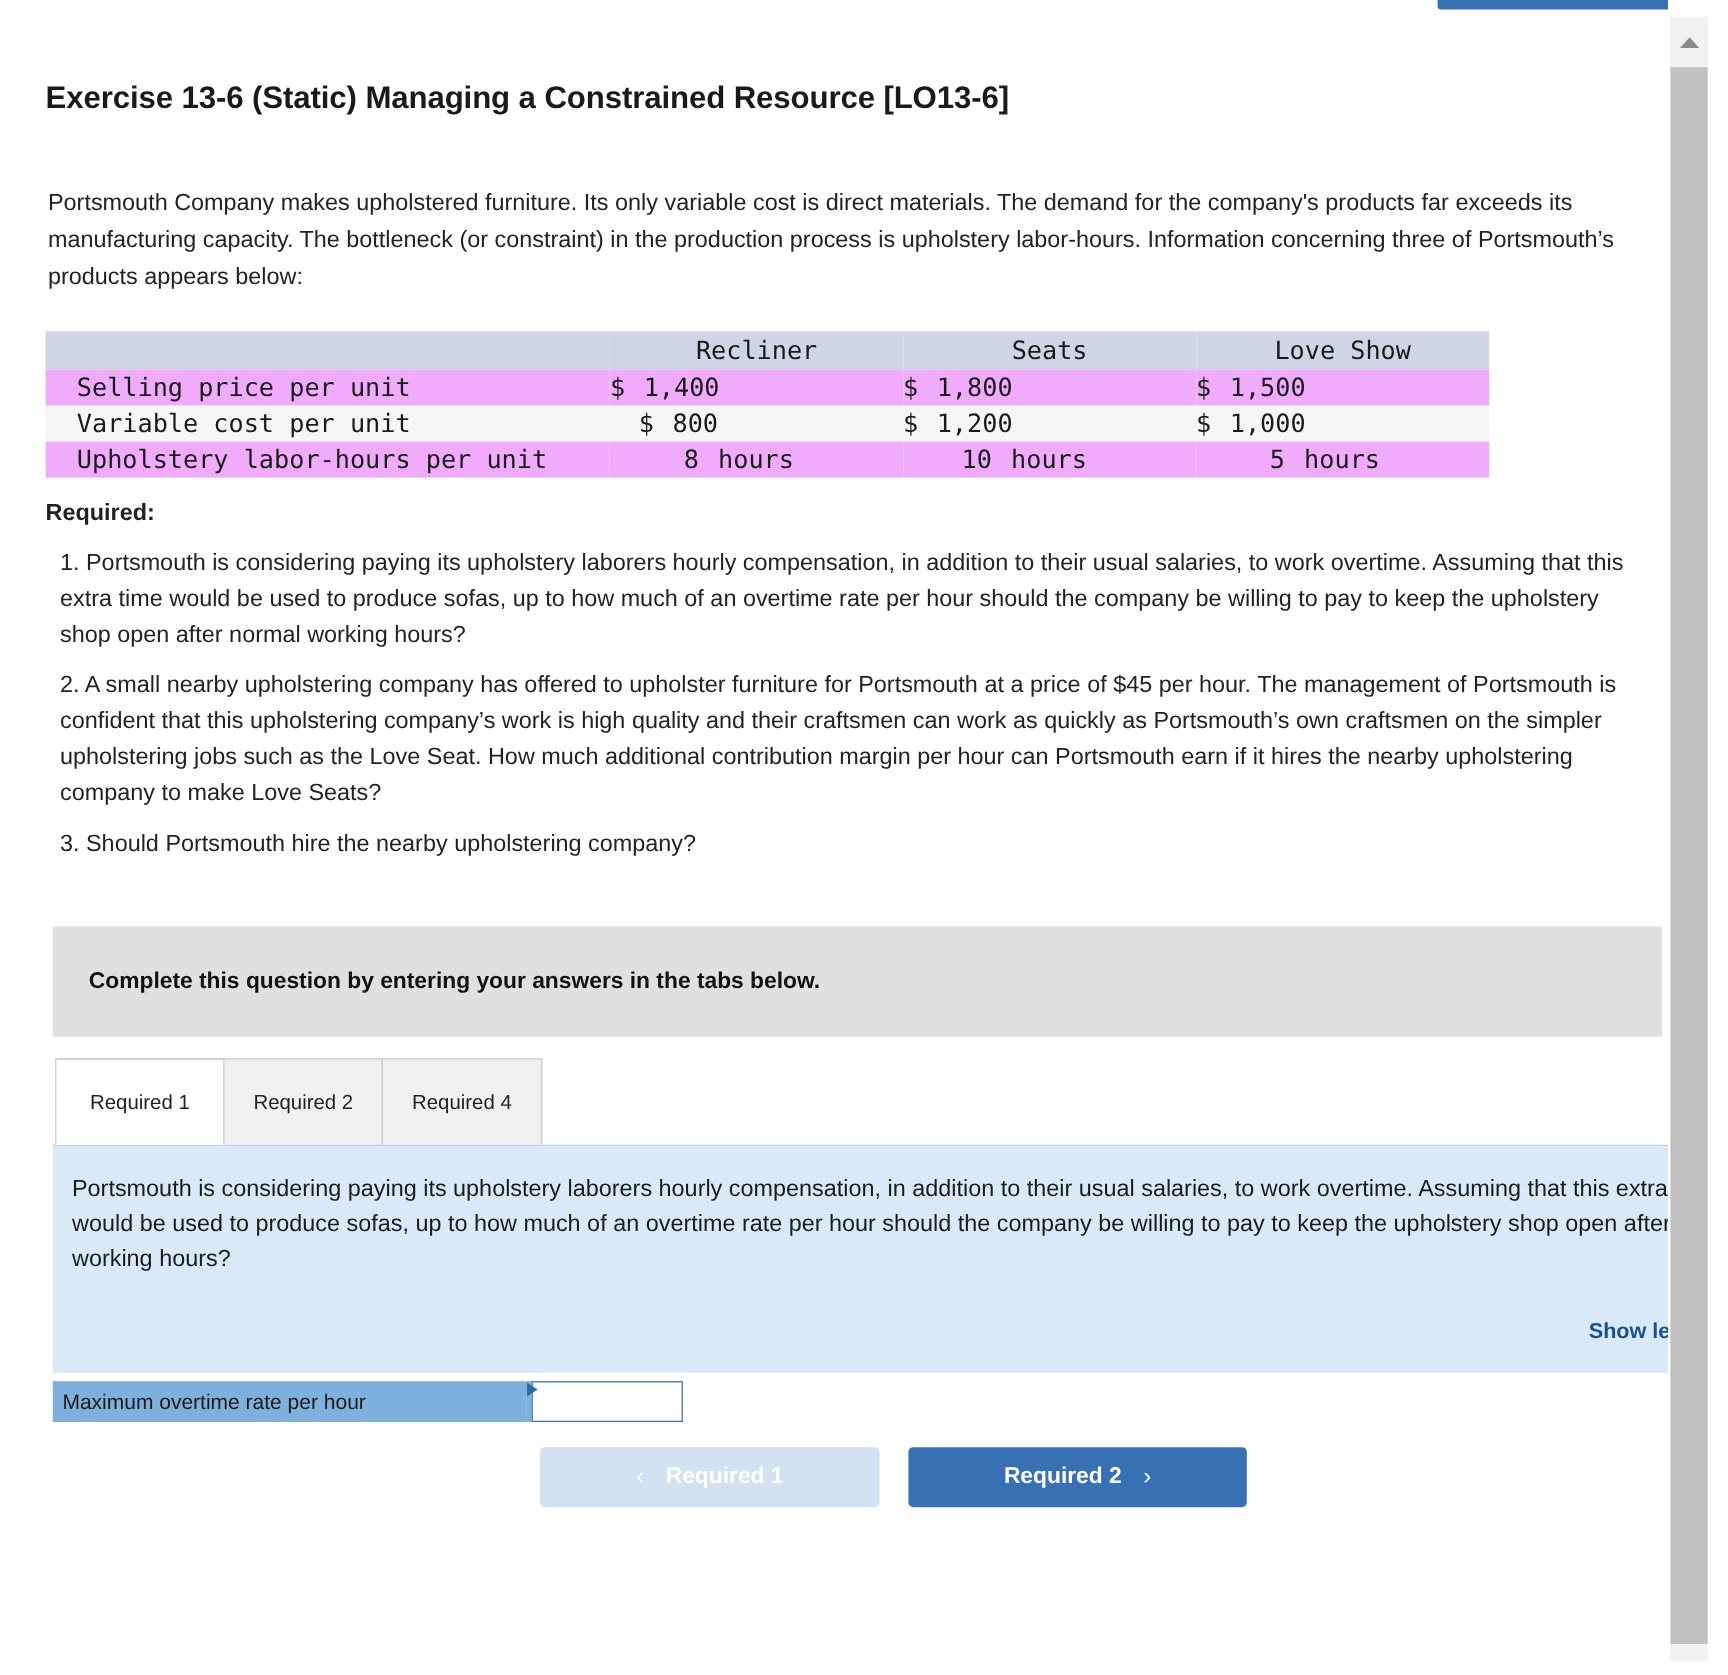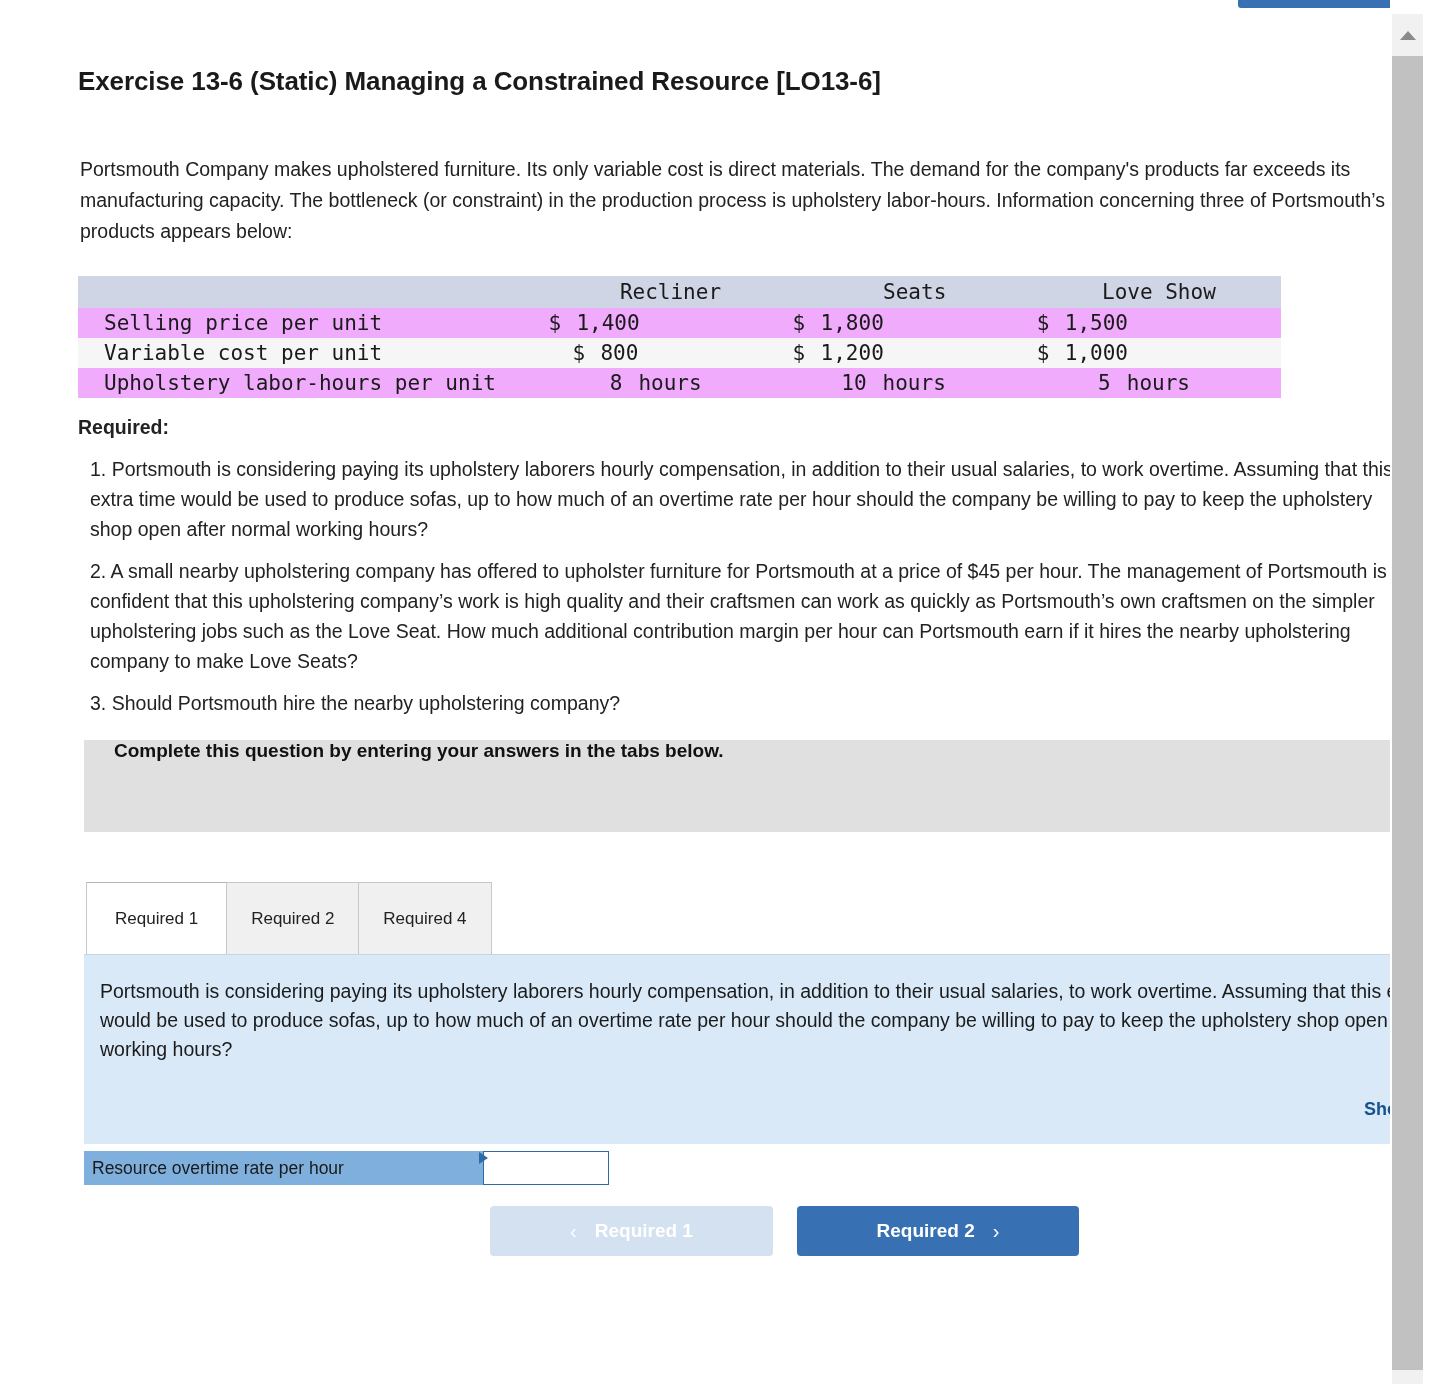--- a/index.html
+++ b/index.html
@@ -15,21 +15,20 @@
   }
 
   
   #viewport {
     position: absolute;
     left: 0; top: 0;
     width: 1390px;
     height: 1396px;
     overflow: hidden;
     background: #ffffff;
-    padding-left: 40px;
   }
 
   #content {
     position: relative;
     width: 1420px;   
     padding: 0;
   }
 
   
   #top-partial-button {
@@ -107,26 +106,26 @@
     font-size: 19.5px;
     line-height: 30px;
     color: #222222;
   }
   #required-label { font-weight: bold; display: block; }
   #required-block p { margin: 12px; }
 
   
   #instruction-banner {
     position: absolute;
-    left: 44px; top: 740px;
+    left: 44px; top: 772px;
     width: 1341px;
     height: 92px;
     background: #E0E0E0;
     display: flex;
-    align-items: flex-start;
+    align-items: center;
   }
   #instruction-text {
     font-size: 19px;
     font-weight: bold;
     color: #111111;
     padding-left: 30px;
   }
 
   
   #tab-strip {
@@ -370,21 +369,21 @@
         <span>Required 4</span>
       </div>
     </div>
 
     <div id="question-panel">
       <div id="panel-question">Portsmouth is considering paying its upholstery laborers hourly compensation, in addition to their usual salaries, to work overtime. Assuming that this extra time would be used to produce sofas, up to how much of an overtime rate per hour should the company be willing to pay to keep the upholstery shop open after normal working hours?</div>
       <a id="show-less-link">Show less</a>
     </div>
 
     <div id="answer-row">
-      <div id="answer-label">Resource overtime rate per hour</div>
+      <div id="answer-label">Maximum overtime rate per hour</div>
       <div id="answer-input-wrap">
         <span id="input-marker"></span>
         <input id="answer-input" type="text" value="" style="">
       </div>
     </div>
 
     <div id="nav-buttons">
       <button class="nav-btn" id="btn-prev">
         <span class="chev">‹</span>
         <span>Required 1</span>

